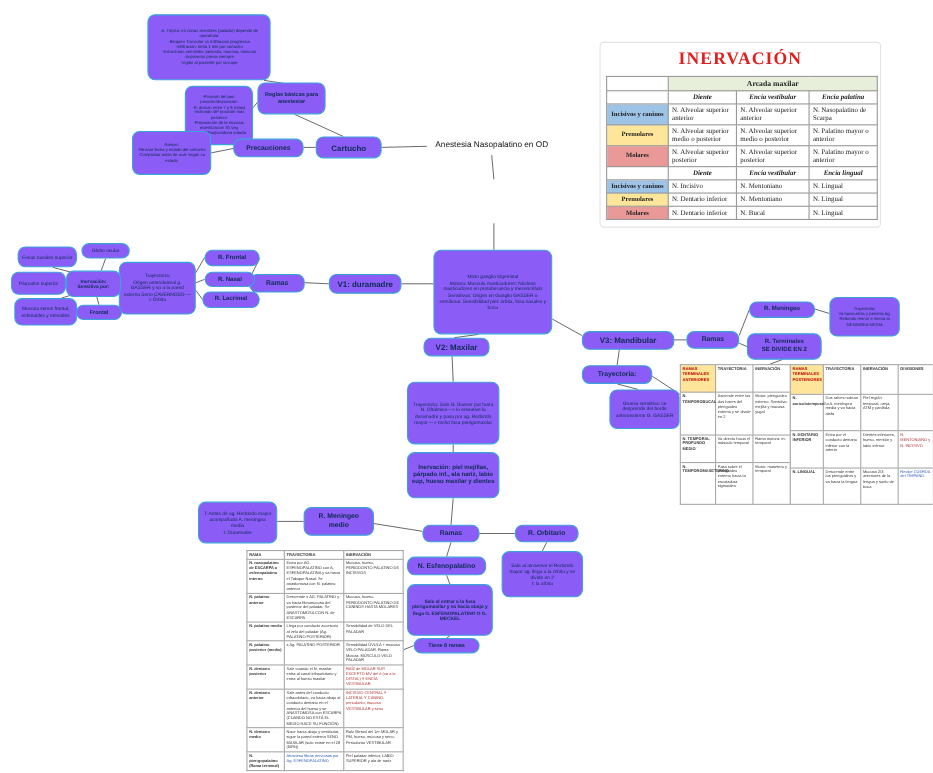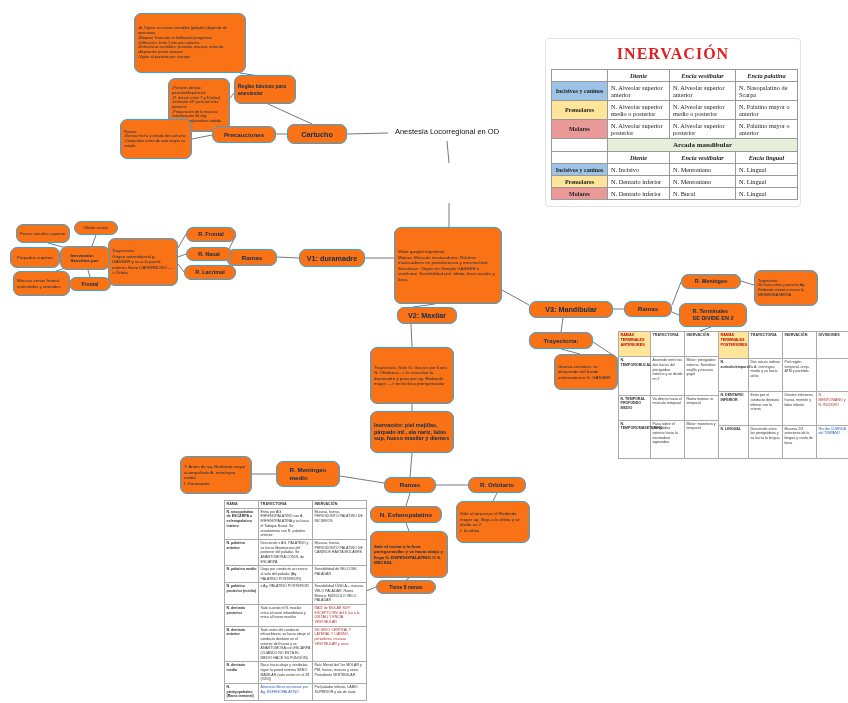--- a/index.html
+++ b/index.html
@@ -1,23 +1,23 @@
 <!DOCTYPE html>
 <html><head>
 <meta charset="utf-8">
 <style>
   * { margin:0; padding:0; box-sizing:border-box; }
   html,body { background:#fff; font-family:"Liberation Sans", sans-serif; }
   .canvas { position:relative; width:848px; height:703px; background:#ffffff; overflow:hidden; }
   svg.connectors { position:absolute; left:0; top:0; width:848px; height:703px; }
 
   .node {
-    position:absolute; background:#f97316; border:0.5px solid #3aa3dc;
+    position:absolute; background:#8b5cf6; border:0.5px solid #3aa3dc;
     border-radius:7px; color:#0d2b52; display:flex; align-items:center; justify-content:center;
-    text-align:left; padding:2px 3px; white-space:pre-line; line-height:1.25;
+    text-align:center; padding:2px 3px; white-space:pre-line; line-height:1.25;
   }
   .f3  { font-size:3.8px; }
   .f4  { font-size:4.4px; }
   .f4b { font-size:4.4px; font-weight:bold; }
   .f5b { font-size:5px;   font-weight:bold; }
   .f55 { font-size:5.5px; font-weight:bold; }
   .f6  { font-size:6.2px; font-weight:bold; }
   .f7  { font-size:7.2px; font-weight:bold; }
 
   .title-text { position:absolute; left:388px; top:127px; width:118px; font-size:7.5px; color:#111; text-align:center; }
@@ -88,21 +88,21 @@
       <line x1="276" y1="474" x2="252" y2="474"></line>
       <line x1="436" y1="485" x2="468" y2="485"></line>
       <line x1="497" y1="493" x2="493" y2="501"></line>
       <line x1="410" y1="493" x2="406" y2="506"></line>
       <line x1="406" y1="523" x2="409" y2="531"></line>
       <line x1="409" y1="578" x2="406" y2="580"></line>
       <line x1="376" y1="587" x2="366" y2="591"></line>
     </g>
   </svg>
 
-  <div class="title-text">Anestesia Locorregional en OD</div>
+  <div class="title-text">Anestesia Nasopalatino en OD</div>
 
   <div class="node f3" style="left:134px;top:13px;width:112px;height:60px">-A. Tópico: en zonas sensibles (paladar) depende de operatoria
 -Bloqueo Troncular vs Infiltración progresiva
 -Infiltración: lenta 1 min por cartucho
 -Estructuras sensibles: periostio, mucosa, músculo
 -Aspiración previa siempre
 -Vigilar al paciente por síncope</div>
   <div class="node f3" style="left:168px;top:78px;width:62px;height:54px">-Posición del pac: posición/disposición
 -R. dorsal: entre 7 y 8 (relax)
 -Inclinado 45º posición más posterior
@@ -123,21 +123,21 @@
   <div class="node f55" style="left:184px;top:265px;width:52px;height:15px">R. Lacrimal</div>
   <div class="node f4" style="left:108px;top:238px;width:70px;height:48px">Trayectoria:
 Origen anterolateral g. GASSER y va a la pared externa Seno CAVERNOSO —&gt; Órbita</div>
   <div class="node f4b" style="left:60px;top:246px;width:50px;height:24px">Inervación:
 Sensitiva por:</div>
   <div class="node f4" style="left:16px;top:224px;width:54px;height:19px">Fosas nasales superior</div>
   <div class="node f4" style="left:74px;top:221px;width:44px;height:14px">Globo ocular</div>
   <div class="node f4" style="left:10px;top:247px;width:50px;height:21px">Párpados superior</div>
   <div class="node f4" style="left:13px;top:271px;width:57px;height:25px">Mucosa senos frontal, esfenoides y etmoides</div>
   <div class="node f5b" style="left:69px;top:277px;width:42px;height:14px">Frontal</div>
-  <div class="node f7" style="left:397px;top:307px;width:60px;height:17px">V2: Maxilar</div>
+  <div class="node f7" style="left:385px;top:307px;width:60px;height:17px">V2: Maxilar</div>
   <div class="node f7" style="left:529px;top:301px;width:84px;height:17px">V3: Mandibular</div>
   <div class="node f6" style="left:624px;top:301px;width:48px;height:16px">Ramas</div>
   <div class="node f55" style="left:681px;top:274px;width:60px;height:15px">R. Meningeo</div>
   <div class="node f55" style="left:679px;top:303px;width:68px;height:24px">R. Terminales
 SE DIVIDE EN 2</div>
   <div class="node f3" style="left:754px;top:270px;width:64px;height:36px">Trayectoria:
 Va hacia atrás y penetra Ag. Redondo menor e inerva la MENINGEA MEDIA</div>
   <div class="node f6" style="left:529px;top:332px;width:64px;height:17px">Trayectoria:</div>
   <div class="node f4" style="left:554px;top:354px;width:64px;height:36px">Gruesa sensitiva: se desprende del borde anteroexterno G. GASSER</div>
   <div class="node f4" style="left:628px;top:358px;width:60px;height:26px">Pequeño motor: x debajo de la sensitiva</div>
@@ -158,20 +158,24 @@
   <div class="inerv-panel">
     <div class="inerv-title">INERVACIÓN</div>
     <table class="inerv">
       <colgroup>
           <col style="width:56px">
           <col style="width:62px">
           <col style="width:66px">
           <col style="width:62px">
         </colgroup>
       <tbody>
+          <tr>
+        <td class="blank"></td>
+        <th colspan="3" class="section">Arcada maxilar</th>
+      </tr>
       <tr class="colhead">
         <td class="blank"></td>
         <th>Diente</th>
         <th>Encía vestibular</th>
         <th>Encía palatina</th>
       </tr>
       <tr>
         <th class="rowlabel c-blue">Incisivos y caninos</th>
         <td>N. Alveolar superior anterior</td>
         <td>N. Alveolar superior anterior</td>
@@ -181,24 +185,20 @@
         <th class="rowlabel c-yellow">Premolares</th>
         <td>N. Alveolar superior medio o posterior</td>
         <td>N. Alveolar superior medio o posterior</td>
         <td>N. Palatino mayor o anterior</td>
       </tr>
       <tr>
         <th class="rowlabel c-red">Molares</th>
         <td>N. Alveolar superior posterior</td>
         <td>N. Alveolar superior posterior</td>
         <td>N. Palatino mayor o anterior</td>
-      </tr>
-      <tr>
-        <td class="blank"></td>
-        <th colspan="3" class="section">Arcada mandibular</th>
       </tr>
       <tr class="colhead">
         <td class="blank"></td>
         <th>Diente</th>
         <th>Encía vestibular</th>
         <th>Encía lingual</th>
       </tr>
       <tr>
         <th class="rowlabel c-blue">Incisivos y caninos</th>
         <td>N. Incisivo</td>

